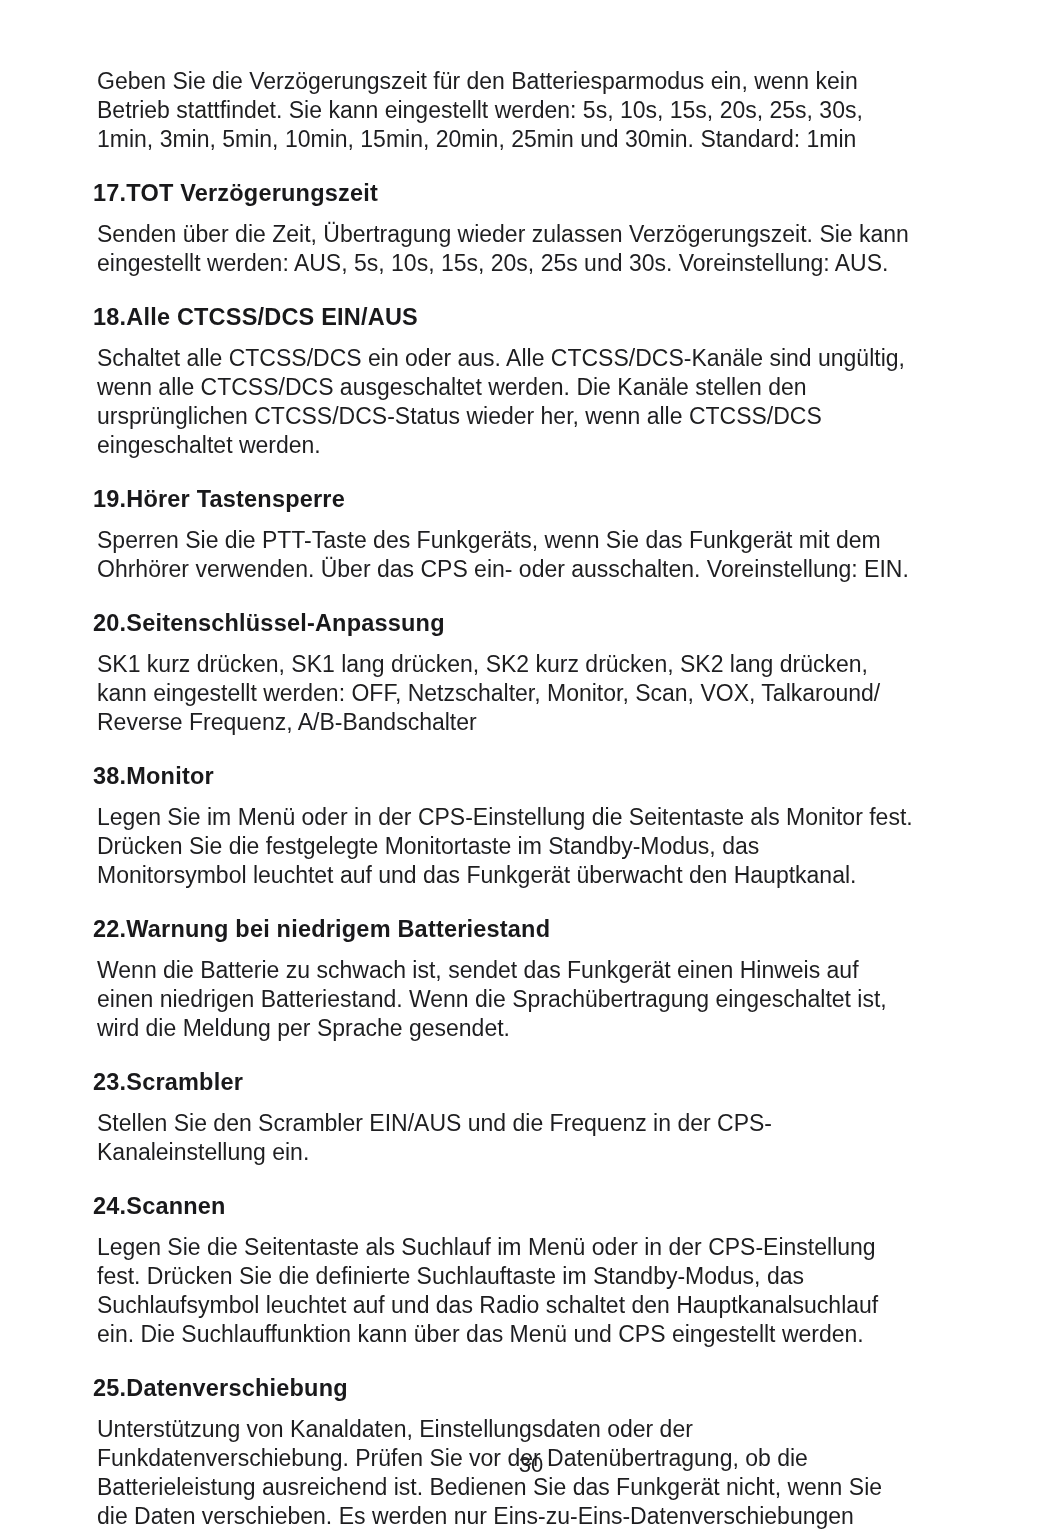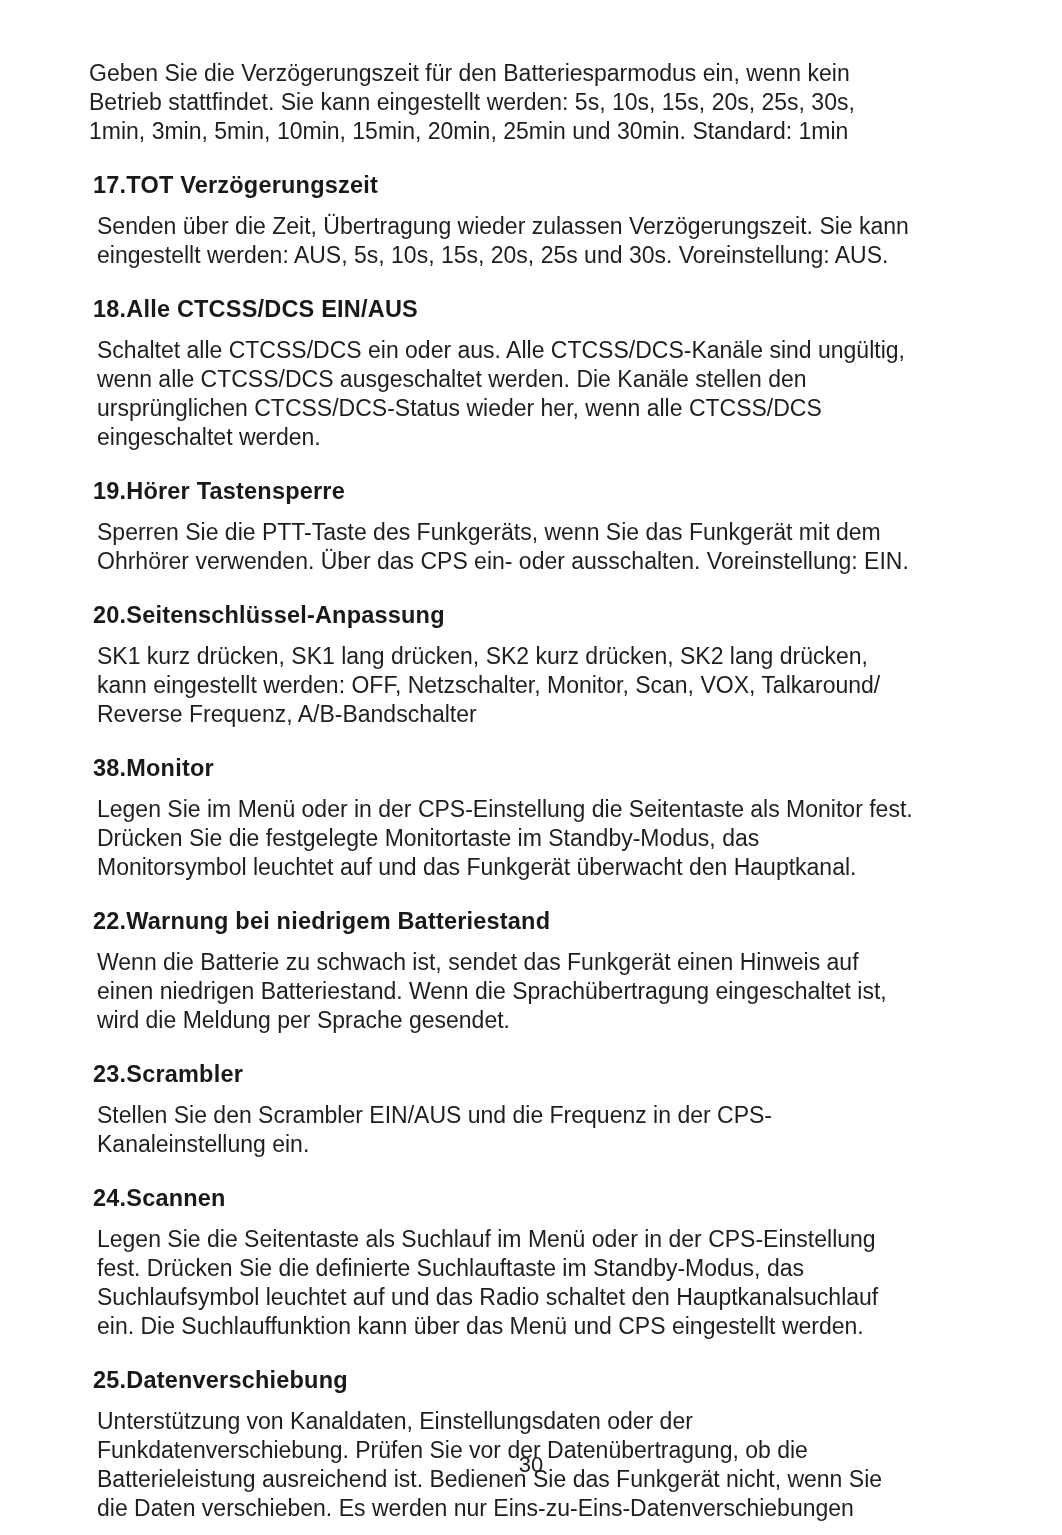--- a/index.html
+++ b/index.html
@@ -16,21 +16,21 @@
     box-sizing: border-box;
     padding: 55px 38px 0 85px;
     overflow: hidden;
     font-family: "Liberation Sans", sans-serif;
     font-size: 23px;
     line-height: 29px;
     color: #1e1e20;
     -webkit-font-smoothing: antialiased;
   }
   .intro-paragraph {
-    margin: 4px;
+    margin: 12px;
     white-space: pre-line;
   }
   .manual-section .section-heading {
     font-size: 23.5px;
     font-weight: 700;
     line-height: 29px;
     color: #19191b;
     margin: 25px 0 5px 8px;
     letter-spacing: 0.2px;
   }

